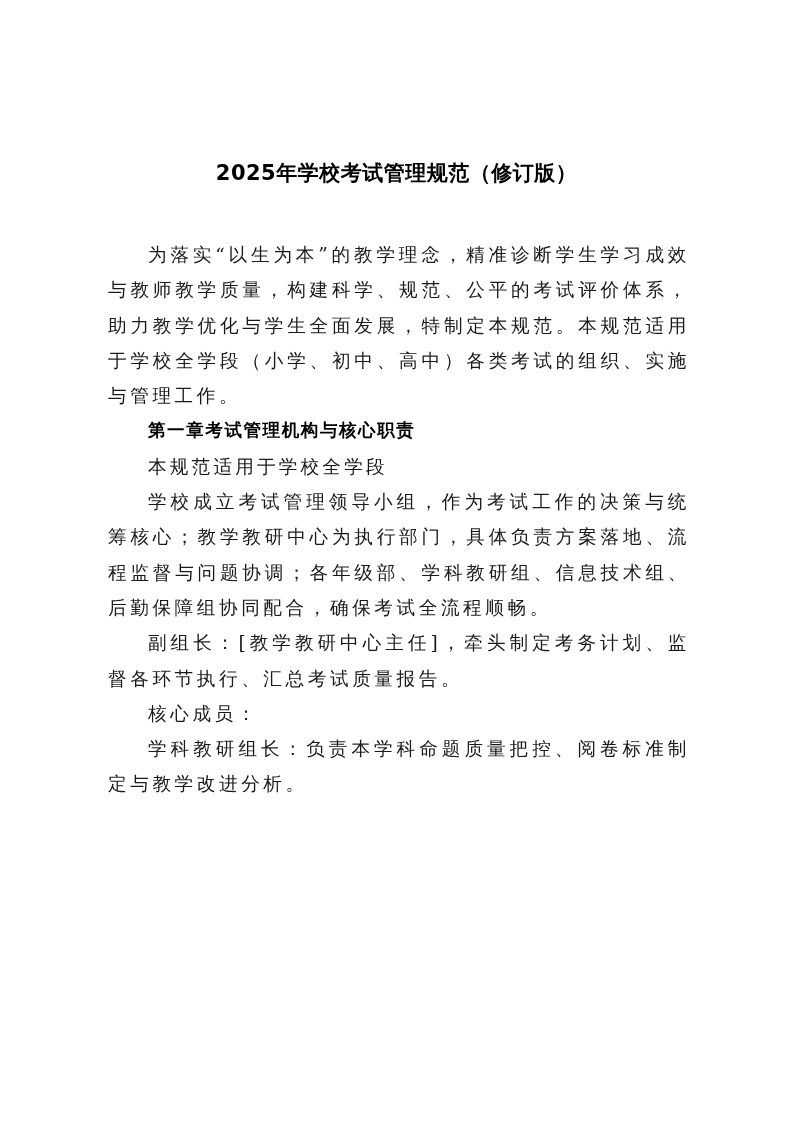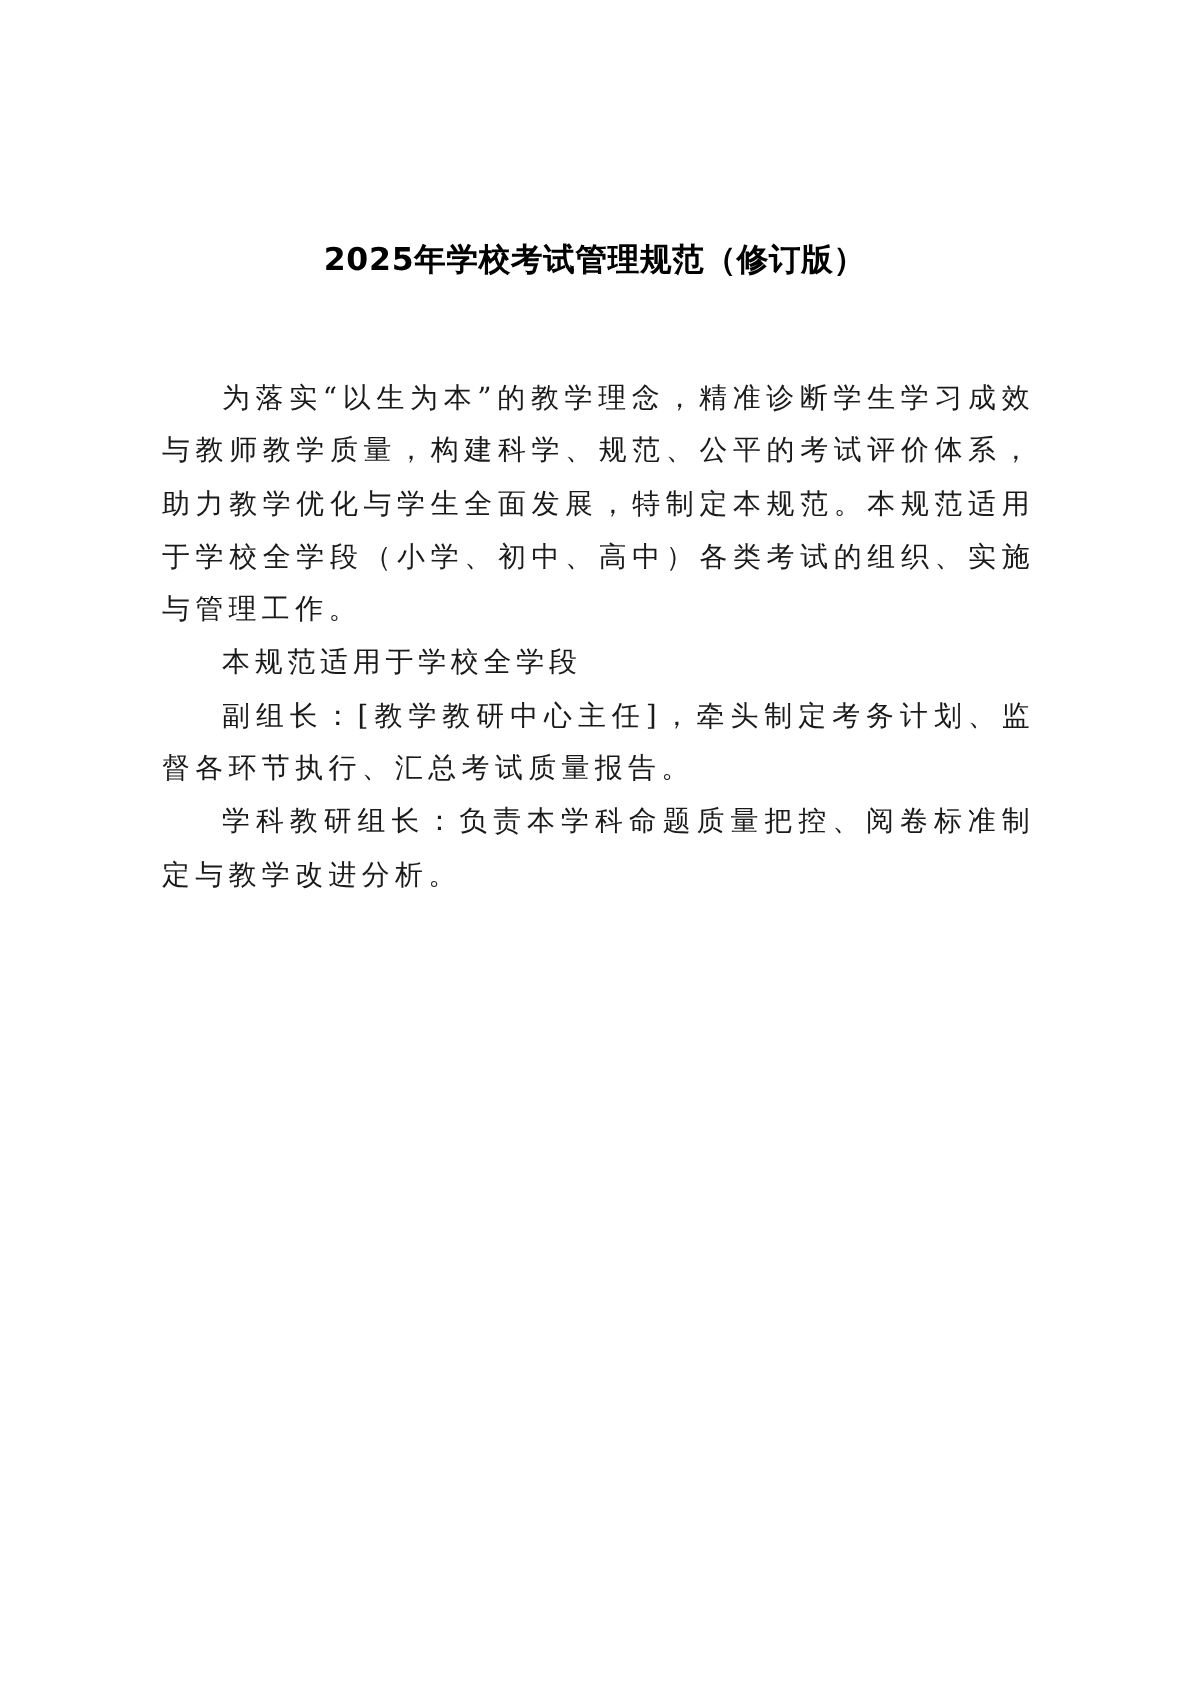--- a/index.html
+++ b/index.html
@@ -30,21 +30,21 @@
       text-align: center;
       font-family: "DejaVu Sans", "Liberation Sans", sans-serif;
       font-weight: bold;
       font-size: 21px;
       line-height: 30px;
       letter-spacing: 0.5px;
       color: #000;
     }
     .body {
       position: absolute;
-      top: 248px;
+      top: 237px;
       left: 108px;
       width: 582px;
     }
     .para {
       margin: 0;
       font-size: 18.6px;
       line-height: 35.3px;
       text-align: justify;
       text-align-last: left;
       letter-spacing: 3.6px;
@@ -64,17 +64,20 @@
     }
   </style>
 </head>
 <body>
 
 <div class="page">
   <div class="title">2025年学校考试管理规范（修订版）</div>
 
   <div class="body">
     <p class="para indent">为落实“以生为本”的教学理念，精准诊断学生学习成效与教师教学质量，构建科学、规范、公平的考试评价体系，助力教学优化与学生全面发展，特制定本规范。本规范适用于学校全学段（小学、初中、高中）各类考试的组织、实施与管理工作。</p>
+    <p class="para indent heading">第一章考试管理机构与核心职责</p>
     <p class="para indent subhead">本规范适用于学校全学段</p>
+    <p class="para indent">学校成立考试管理领导小组，作为考试工作的决策与统筹核心；教学教研中心为执行部门，具体负责方案落地、流程监督与问题协调；各年级部、学科教研组、信息技术组、后勤保障组协同配合，确保考试全流程顺畅。</p>
     <p class="para indent">副组长：[教学教研中心主任]，牵头制定考务计划、监督各环节执行、汇总考试质量报告。</p>
+    <p class="para indent">核心成员：</p>
     <p class="para indent">学科教研组长：负责本学科命题质量把控、阅卷标准制定与教学改进分析。</p>
   </div>
 </div>
 
 </body></html>

